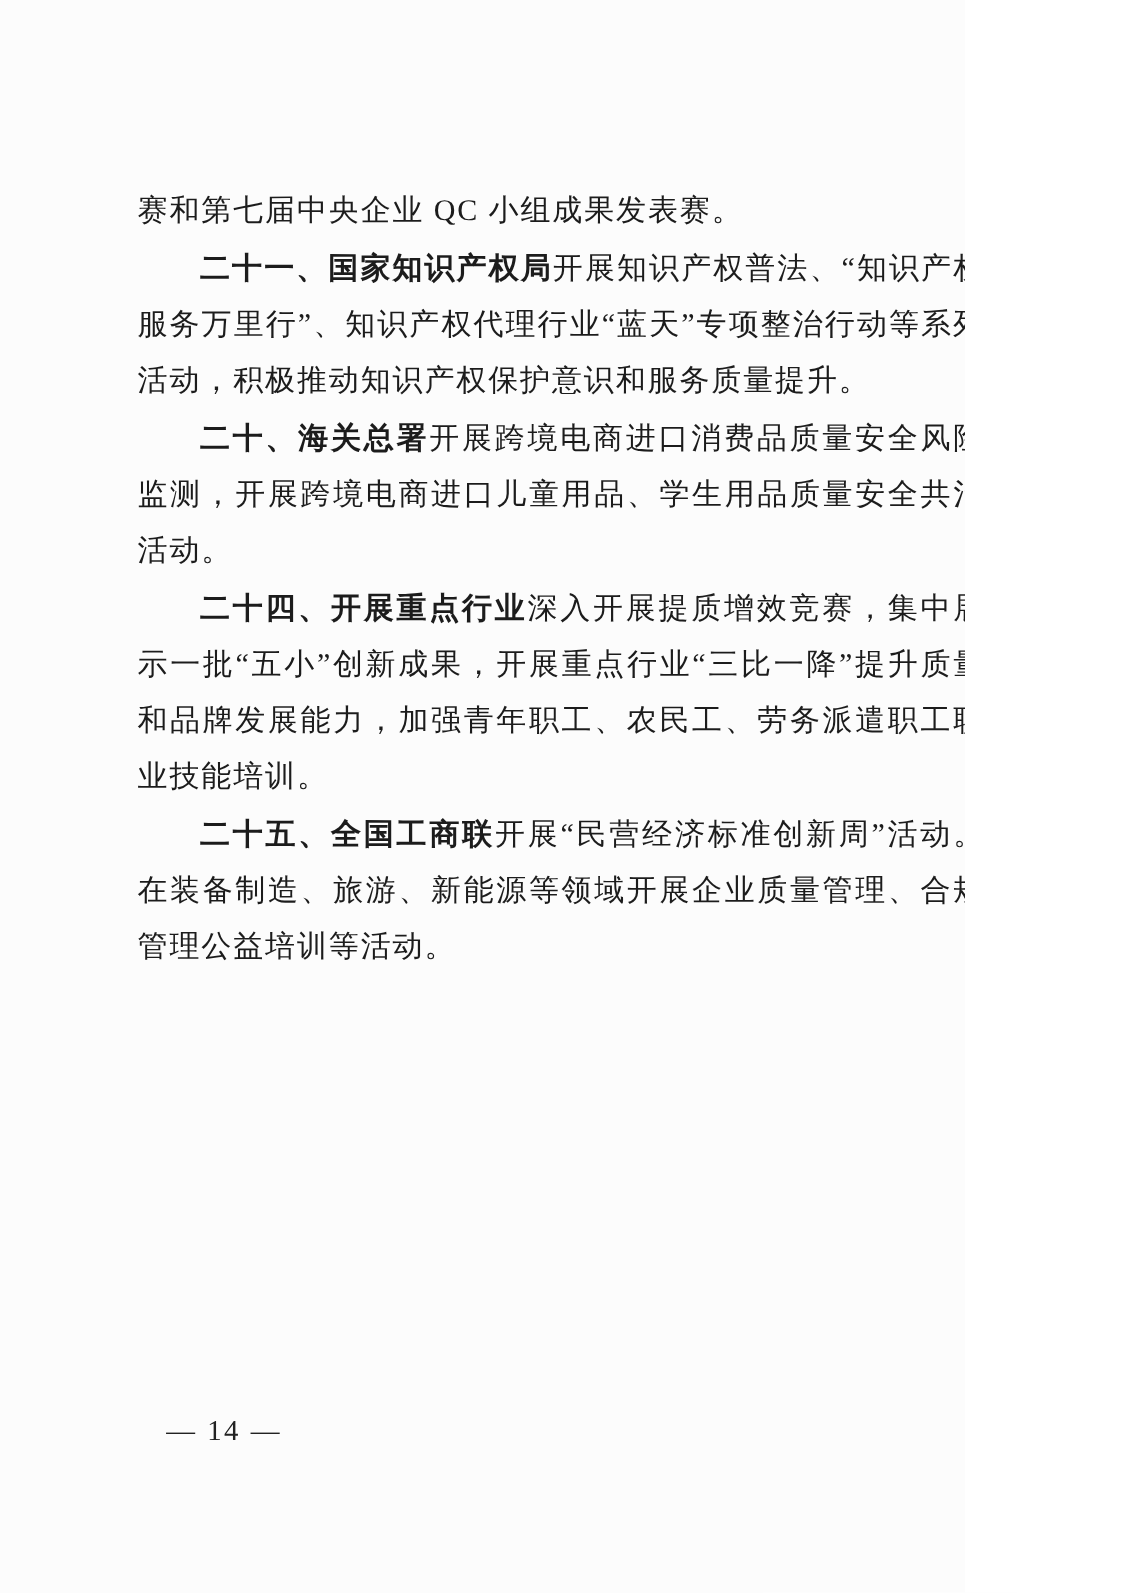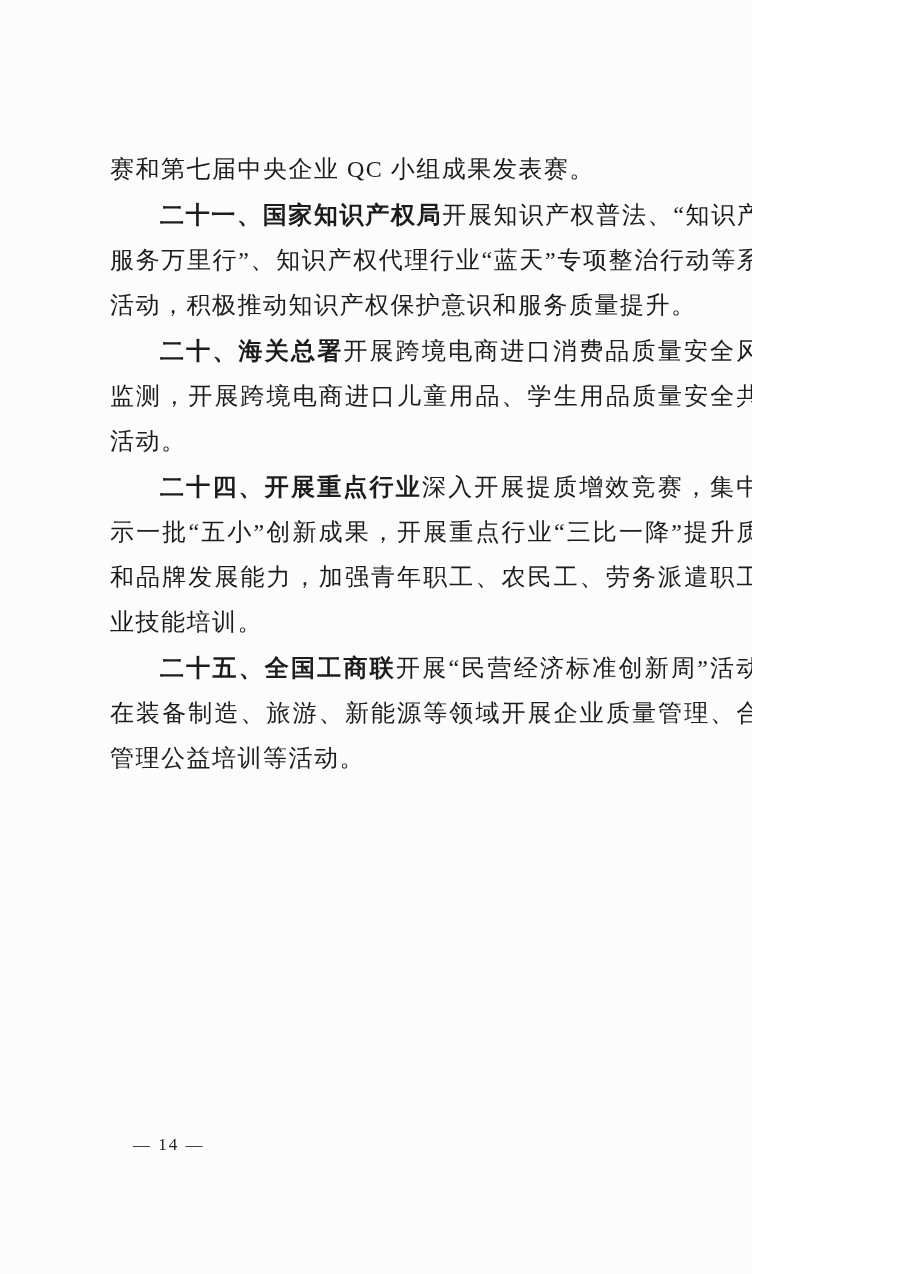--- a/index.html
+++ b/index.html
@@ -4,20 +4,21 @@
 <style>
   html, body { margin: 0; padding: 0; }
   .page {
     position: relative;
     width: 752px;
     height: 1274px;
     background: #fcfcfc;
     color: #1c1c1c;
     font-family: "Liberation Serif", serif;
     overflow: hidden;
+    padding-left: 20px;
   }
   .body-text {
     position: absolute;
     left: 110px;
     top: 146px;
     width: 678px;
     font-size: 24px;
     line-height: 45px;
     letter-spacing: 1.5px;
   }
@@ -28,21 +29,21 @@
   }
   .para.indent { text-indent: 50px; }
   .lead {
     font-family: "Liberation Sans", sans-serif;
     font-weight: 700;
   }
   .footer {
     position: absolute;
     left: 133px;
     top: 1130px;
-    font-size: 17px;
+    font-size: 23px;
     line-height: 30px;
     letter-spacing: 2px;
     color: #222;
   }
 </style>
 </head>
 <body>
 
 <div class="page">
   <div class="body-text" id="paragraphs-container">

